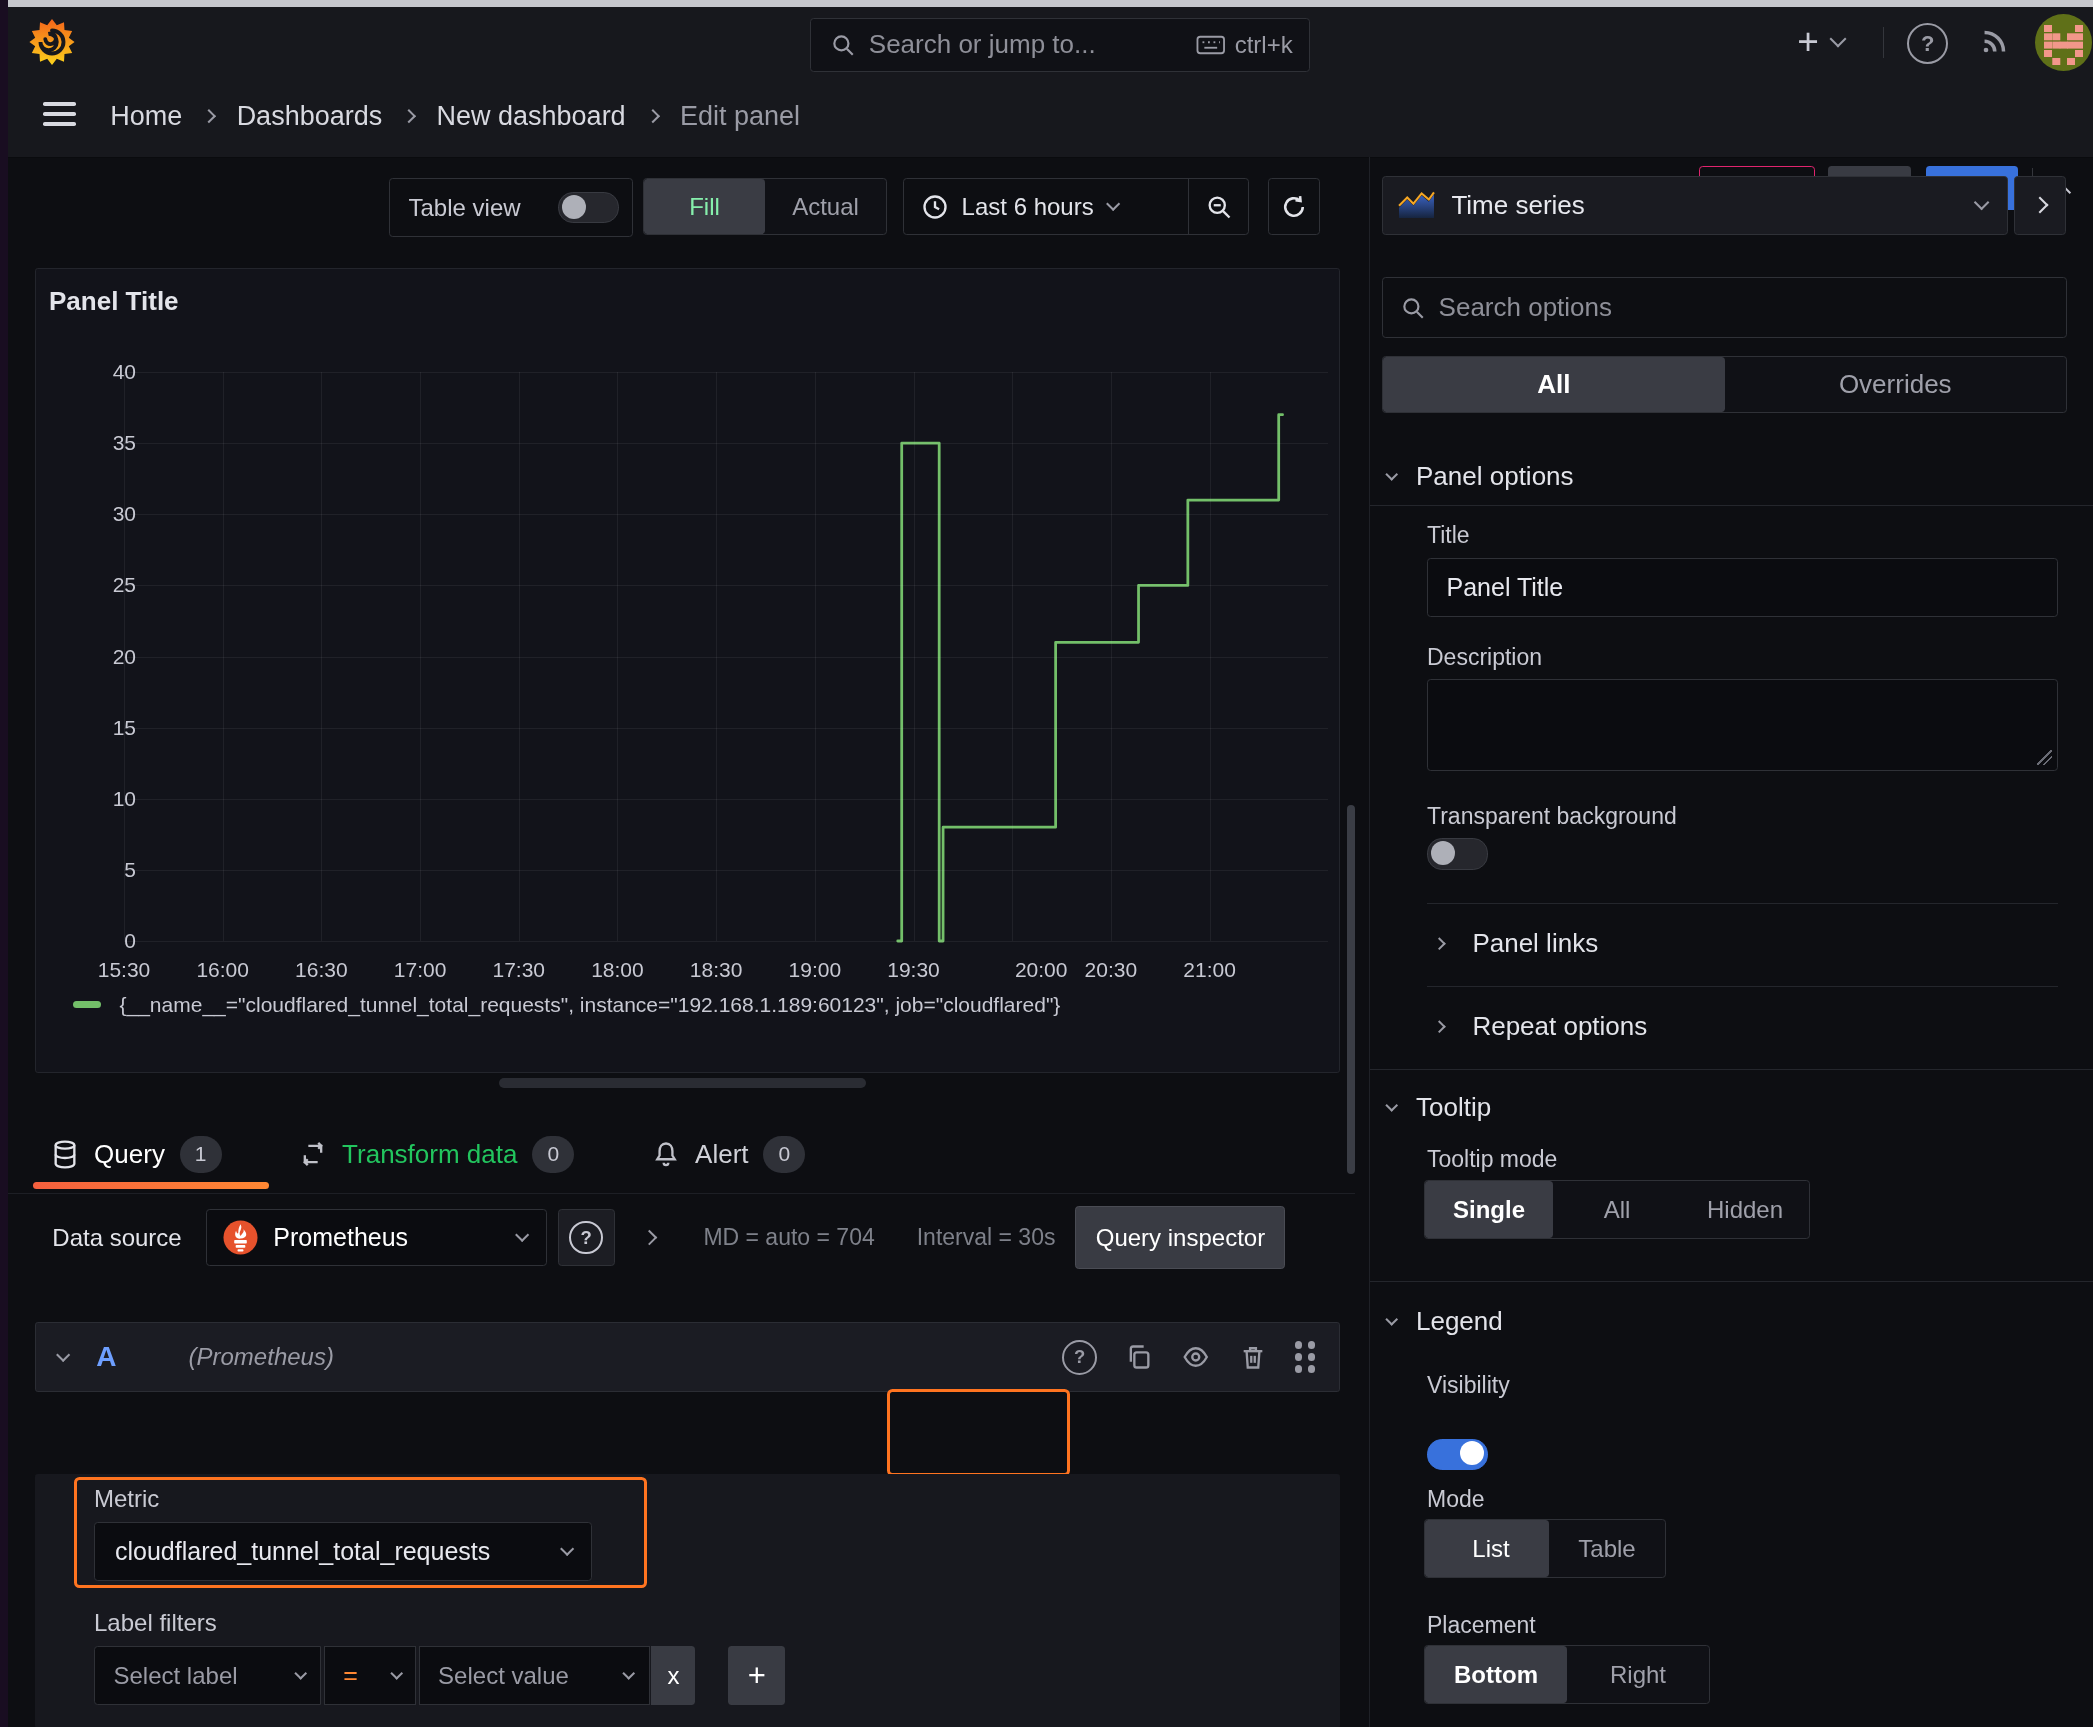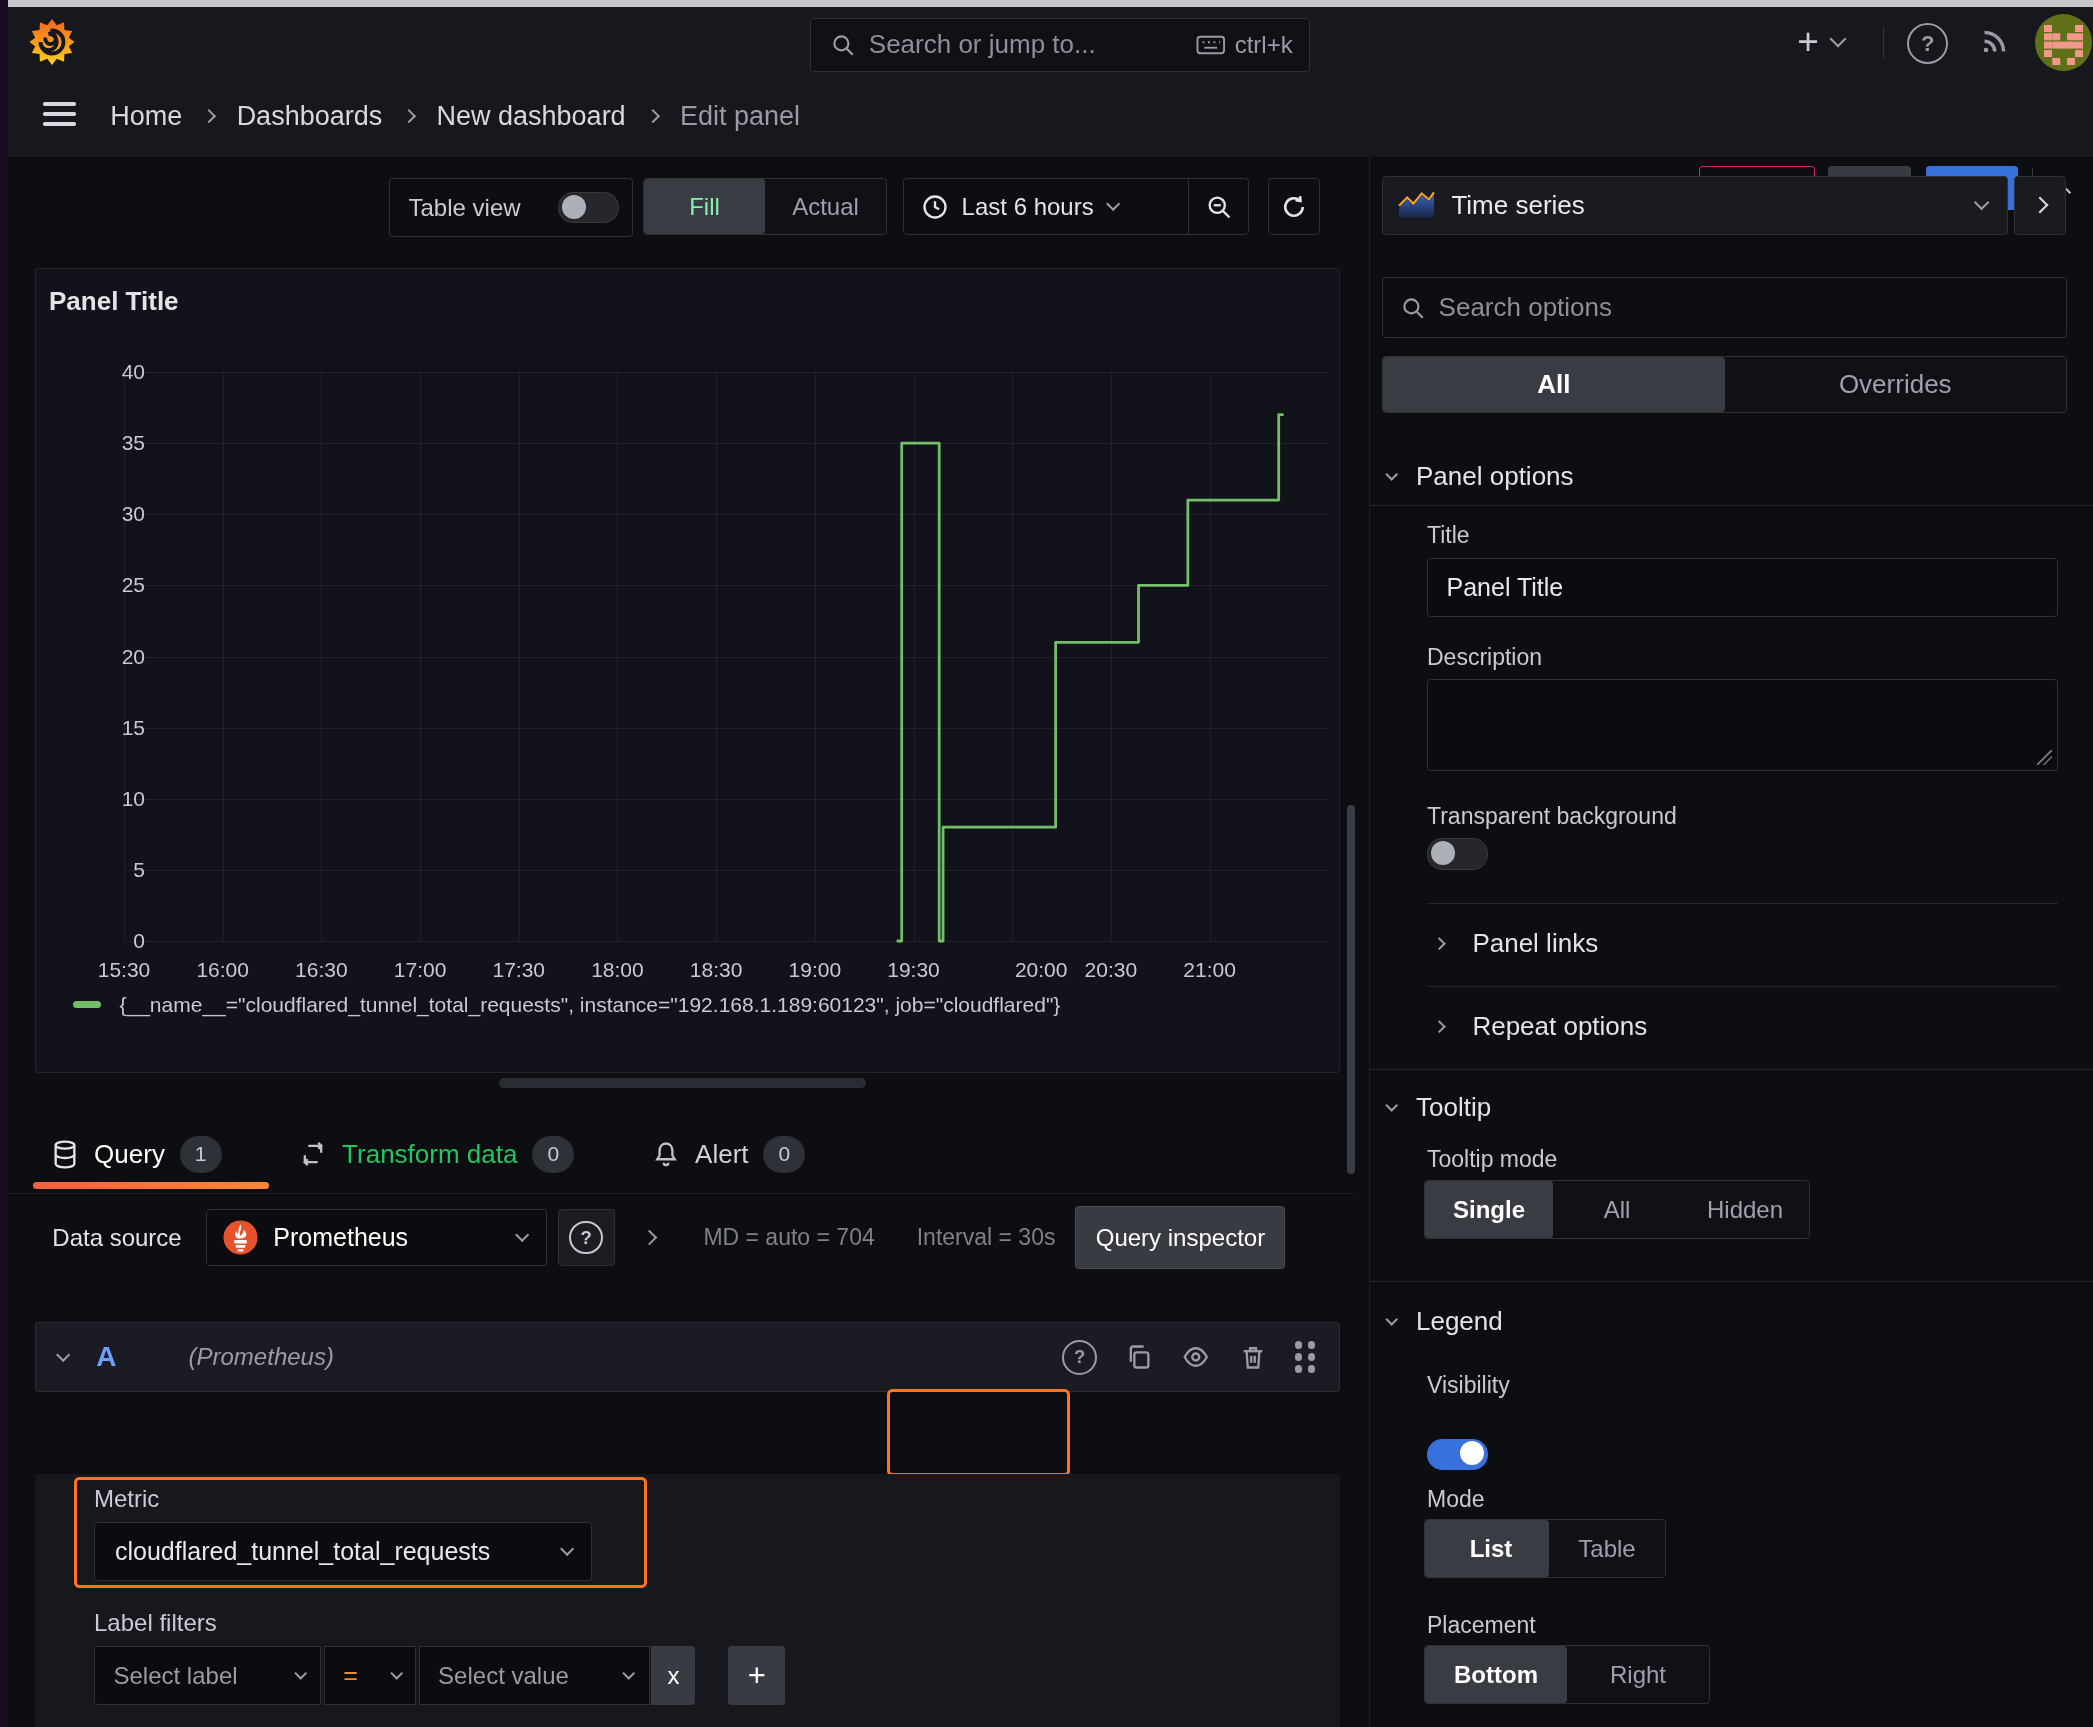--- a/index.html
+++ b/index.html
@@ -18,21 +18,21 @@
   .seg.sel{background:#3a3c44;color:#fff;}
   .chev{display:inline-block;width:10px;height:10px;border-right:2.8px solid #9a9ba5;border-bottom:2.8px solid #9a9ba5;}
   .c-down{transform:rotate(45deg);} .c-right{transform:rotate(-45deg);} .c-up{transform:rotate(225deg);}
   .toggle{position:relative;width:59px;height:29.5px;border-radius:14.8px;background:#26272d;border:0.9px solid #383a41;}
   .toggle .knob{position:absolute;top:1.8px;left:2.8px;width:24px;height:24px;border-radius:50%;background:#aeb0b8;}
   .toggle.on{background:#3871dc;border-color:#3871dc;}
   .toggle.on .knob{left:auto;right:2.8px;background:#fff;}
   .hr{position:absolute;height:0.9px;background:#24262c;}
   .gridline-h{position:absolute;left:0;width:100%;height:0.9px;background:rgba(204,204,220,0.08);}
   .gridline-v{position:absolute;top:0;height:100%;width:0.9px;background:rgba(204,204,220,0.08);}
-  .ylab{position:absolute;right:2px;transform:translateY(-50%);font-size:21px;color:#c8c9d3;}
+  .ylab{position:absolute;right:11px;transform:translateY(-50%);font-size:21px;color:#c8c9d3;}
   .xlab{position:absolute;transform:translateX(-50%);font-size:21px;color:#c8c9d3;white-space:nowrap;}
   .badge{min-width:42px;height:37px;padding:0 11px;border-radius:20px;background:#2f3138;color:#c8c9d3;
          display:flex;align-items:center;justify-content:center;font-size:21px;box-sizing:border-box;}
   .icon{display:inline-flex;align-items:center;justify-content:center;}
   .orange-hl{position:absolute;border:3.7px solid #ff7420;border-radius:5.5px;}
   .section-head{font-size:26px;font-weight:500;color:#e3e4ea;}
   .field-label{font-size:23px;color:#c9cad3;text-align:right;}
   svg{display:block;}
 </style>
 </head>
@@ -428,21 +428,21 @@
     <div class="abs row" style="left:16.6px;top:1144px;height:41px;gap:20px;">
       <span class="chev c-down" style="width:7.4px;height:7.4px;border-width:2.3px;margin-top:-3.7px;"></span>
       <span class="section-head">Legend</span>
     </div>
     <div class="abs field-label" style="left:57px;top:1215px;">Visibility</div>
     <div class="abs toggle on" style="left:57px;top:1250px;">
         <span class="knob"></span>
       </div>
     <div class="abs field-label" style="left:57px;top:1329px;">Mode</div>
     <div class="abs seg-wrap" style="left:54px;top:1362px;width:242px;height:59px;box-sizing:border-box;">
-      <div class="seg sel" style="font-weight:700;padding-left:8px;">List</div>
+      <div class="seg sel" style="font-weight:400;padding-left:8px;">List</div>
       <div class="seg">Table</div>
     </div>
     <div class="abs field-label" style="left:57px;top:1455px;">Placement</div>
     <div class="abs seg-wrap" style="left:54px;top:1488px;width:286px;height:59px;box-sizing:border-box;">
       <div class="seg sel" style="font-weight:600;">Bottom</div>
       <div class="seg">Right</div>
     </div>
 
   </div>
 

